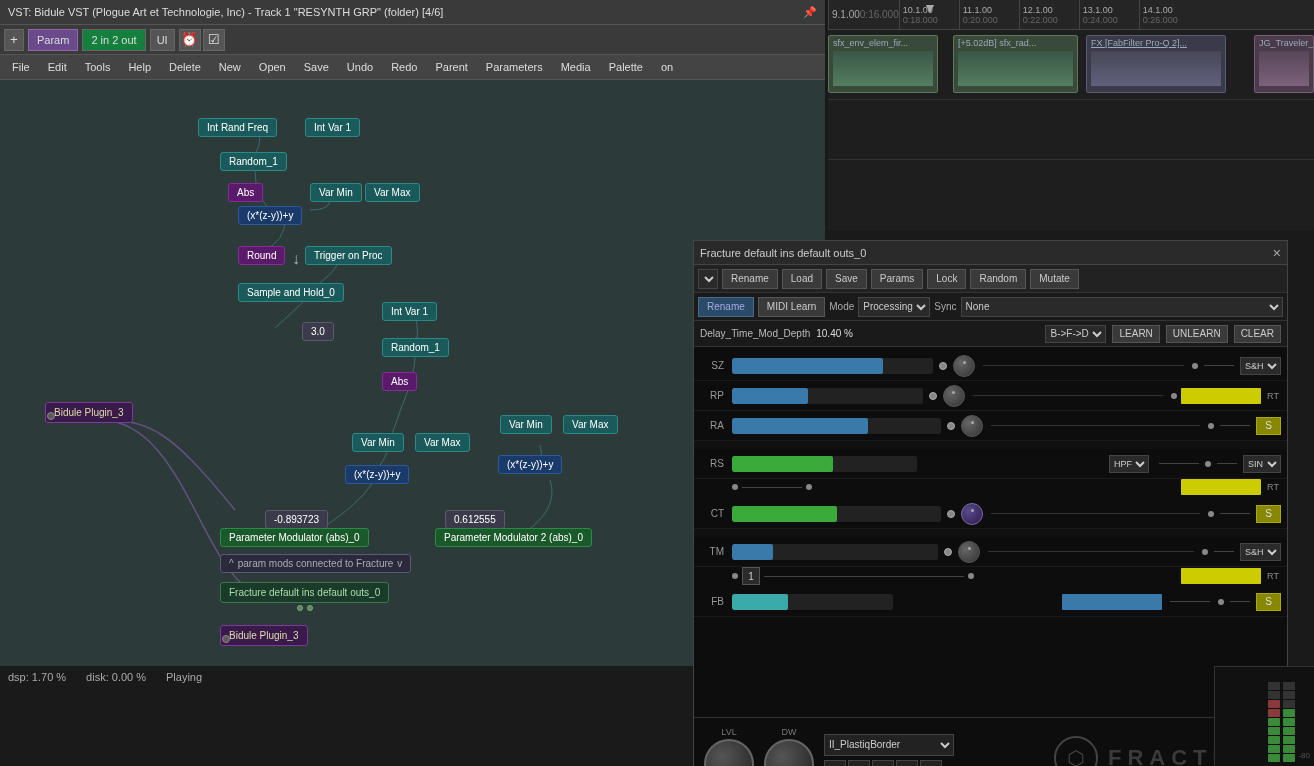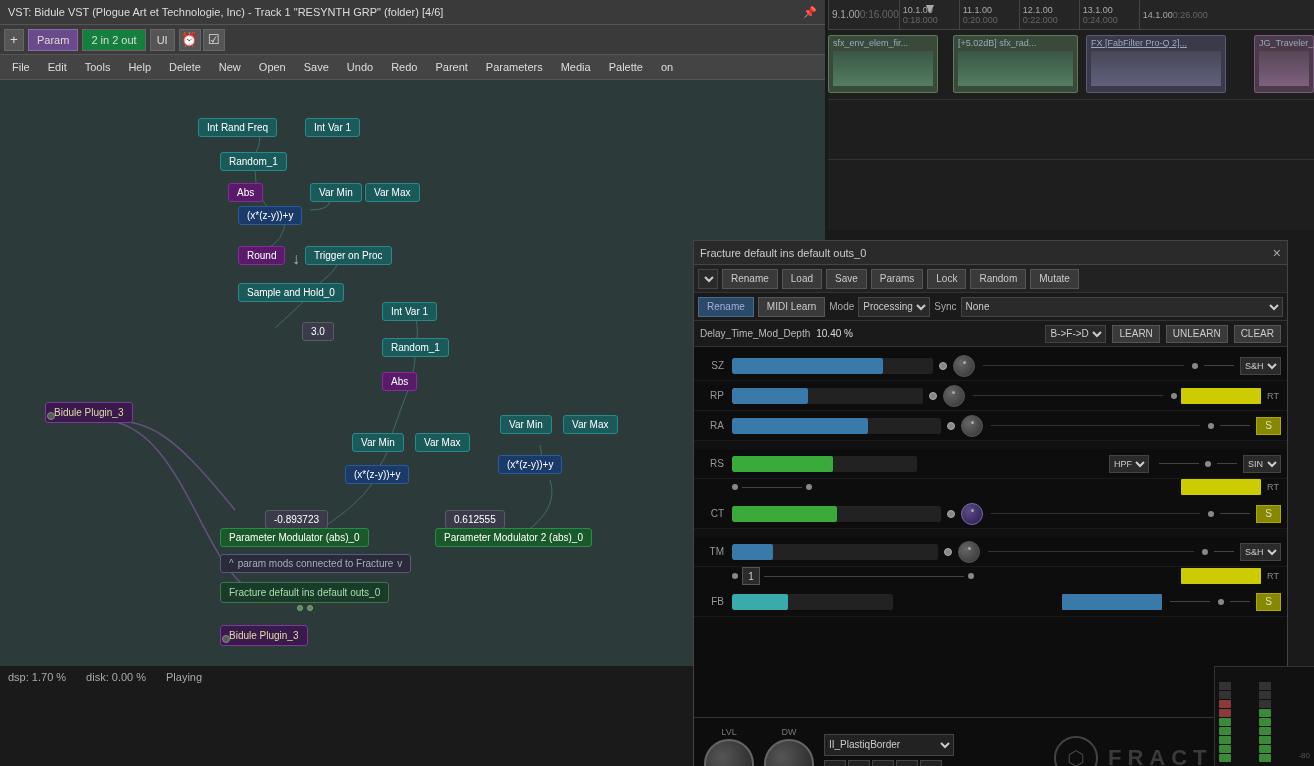--- a/index.html
+++ b/index.html
@@ -288,21 +288,21 @@
           <span style="color:#666;text-align:center;">0:22.000</span>
       </div>
     </div>
     <div class="ruler-mark">
       <div style="display:flex;flex-direction:column;font-size:9px;color:#aaa;">
         <span>13.1.00</span>
           <span style="color:#666;">0:24.000</span>
       </div>
     </div>
     <div class="ruler-mark">
-      <div style="display:flex;flex-direction:row;font-size:9px;color:#aaa;">
+      <div style="display:flex;flex-direction:column;font-size:9px;color:#aaa;">
         <span>14.1.00</span>
           <span style="color:#666;">0:26.000</span>
       </div>
     </div>
 
     <div style="position:absolute;left:95px;top:0;color:#aaa;font-size:14px;">▼</div>
   </div>
   <div class="timeline-tracks">
     <div style="position:relative;height:70px;border-bottom:1px solid #333;">
       <div style="position:absolute;left:0;top:5px;width:110px;height:58px;background:#3a4a3a;border:1px solid #5a7a5a;border-radius:2px;overflow:hidden;padding:2px 4px;">
@@ -535,21 +535,21 @@
     </div>
     <div style="flex:1;"></div>
 
     <div style="display:flex;align-items:center;gap:10px;">
       <div style="width:44px;height:44px;border:2px solid #444;border-radius:50%;display:flex;align-items:center;justify-content:center;color:#444;font-size:20px;">⬡</div>
       <div style="color:#3a3a3a;font-size:22px;font-weight:bold;letter-spacing:6px;">FRACTURE</div>
     </div>
   </div>
 </div>
 
-<div style="position:absolute;right:0;bottom:0;width:100px;height:100px;background:#111;border-left:1px solid #333;border-top:1px solid #333;display:flex;align-items:flex-end;justify-content:space-between;padding:4px;gap:3px;">
+<div style="position:absolute;right:0;bottom:0;width:100px;height:100px;background:#111;border-left:1px solid #333;border-top:1px solid #333;display:flex;align-items:flex-end;justify-content:flex-end;padding:4px;gap:3px;">
   <div style="display:flex;flex-direction:column-reverse;gap:1px;width:12px;">
     <div style="height:8px;background:#3a8a3a;border-radius:1px;"></div>
     <div style="height:8px;background:#3a8a3a;border-radius:1px;"></div>
     <div style="height:8px;background:#3a8a3a;border-radius:1px;"></div>
     <div style="height:8px;background:#3a8a3a;border-radius:1px;"></div>
     <div style="height:8px;background:#3a8a3a;border-radius:1px;"></div>
     <div style="height:8px;background:#8a3a3a;border-radius:1px;"></div>
     <div style="height:8px;background:#8a3a3a;border-radius:1px;"></div>
     <div style="height:8px;background:#333;"></div>
     <div style="height:8px;background:#333;"></div>

